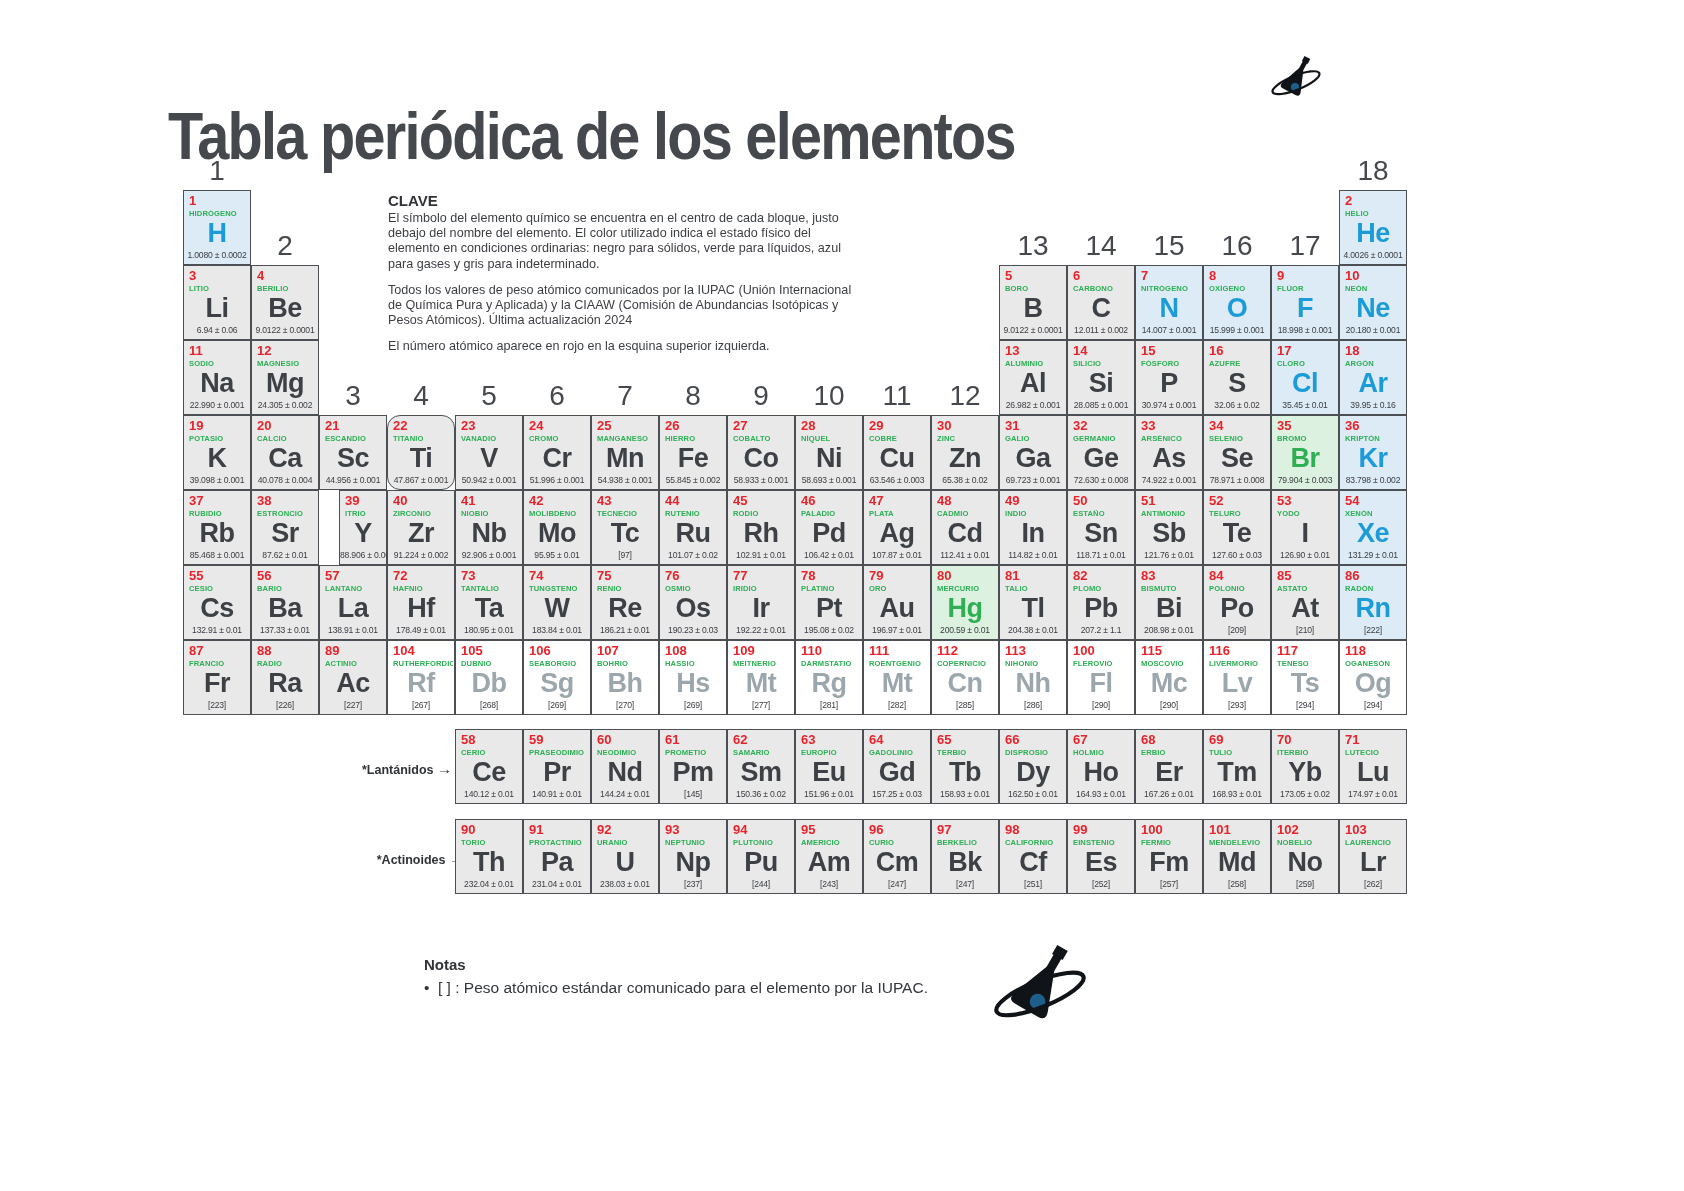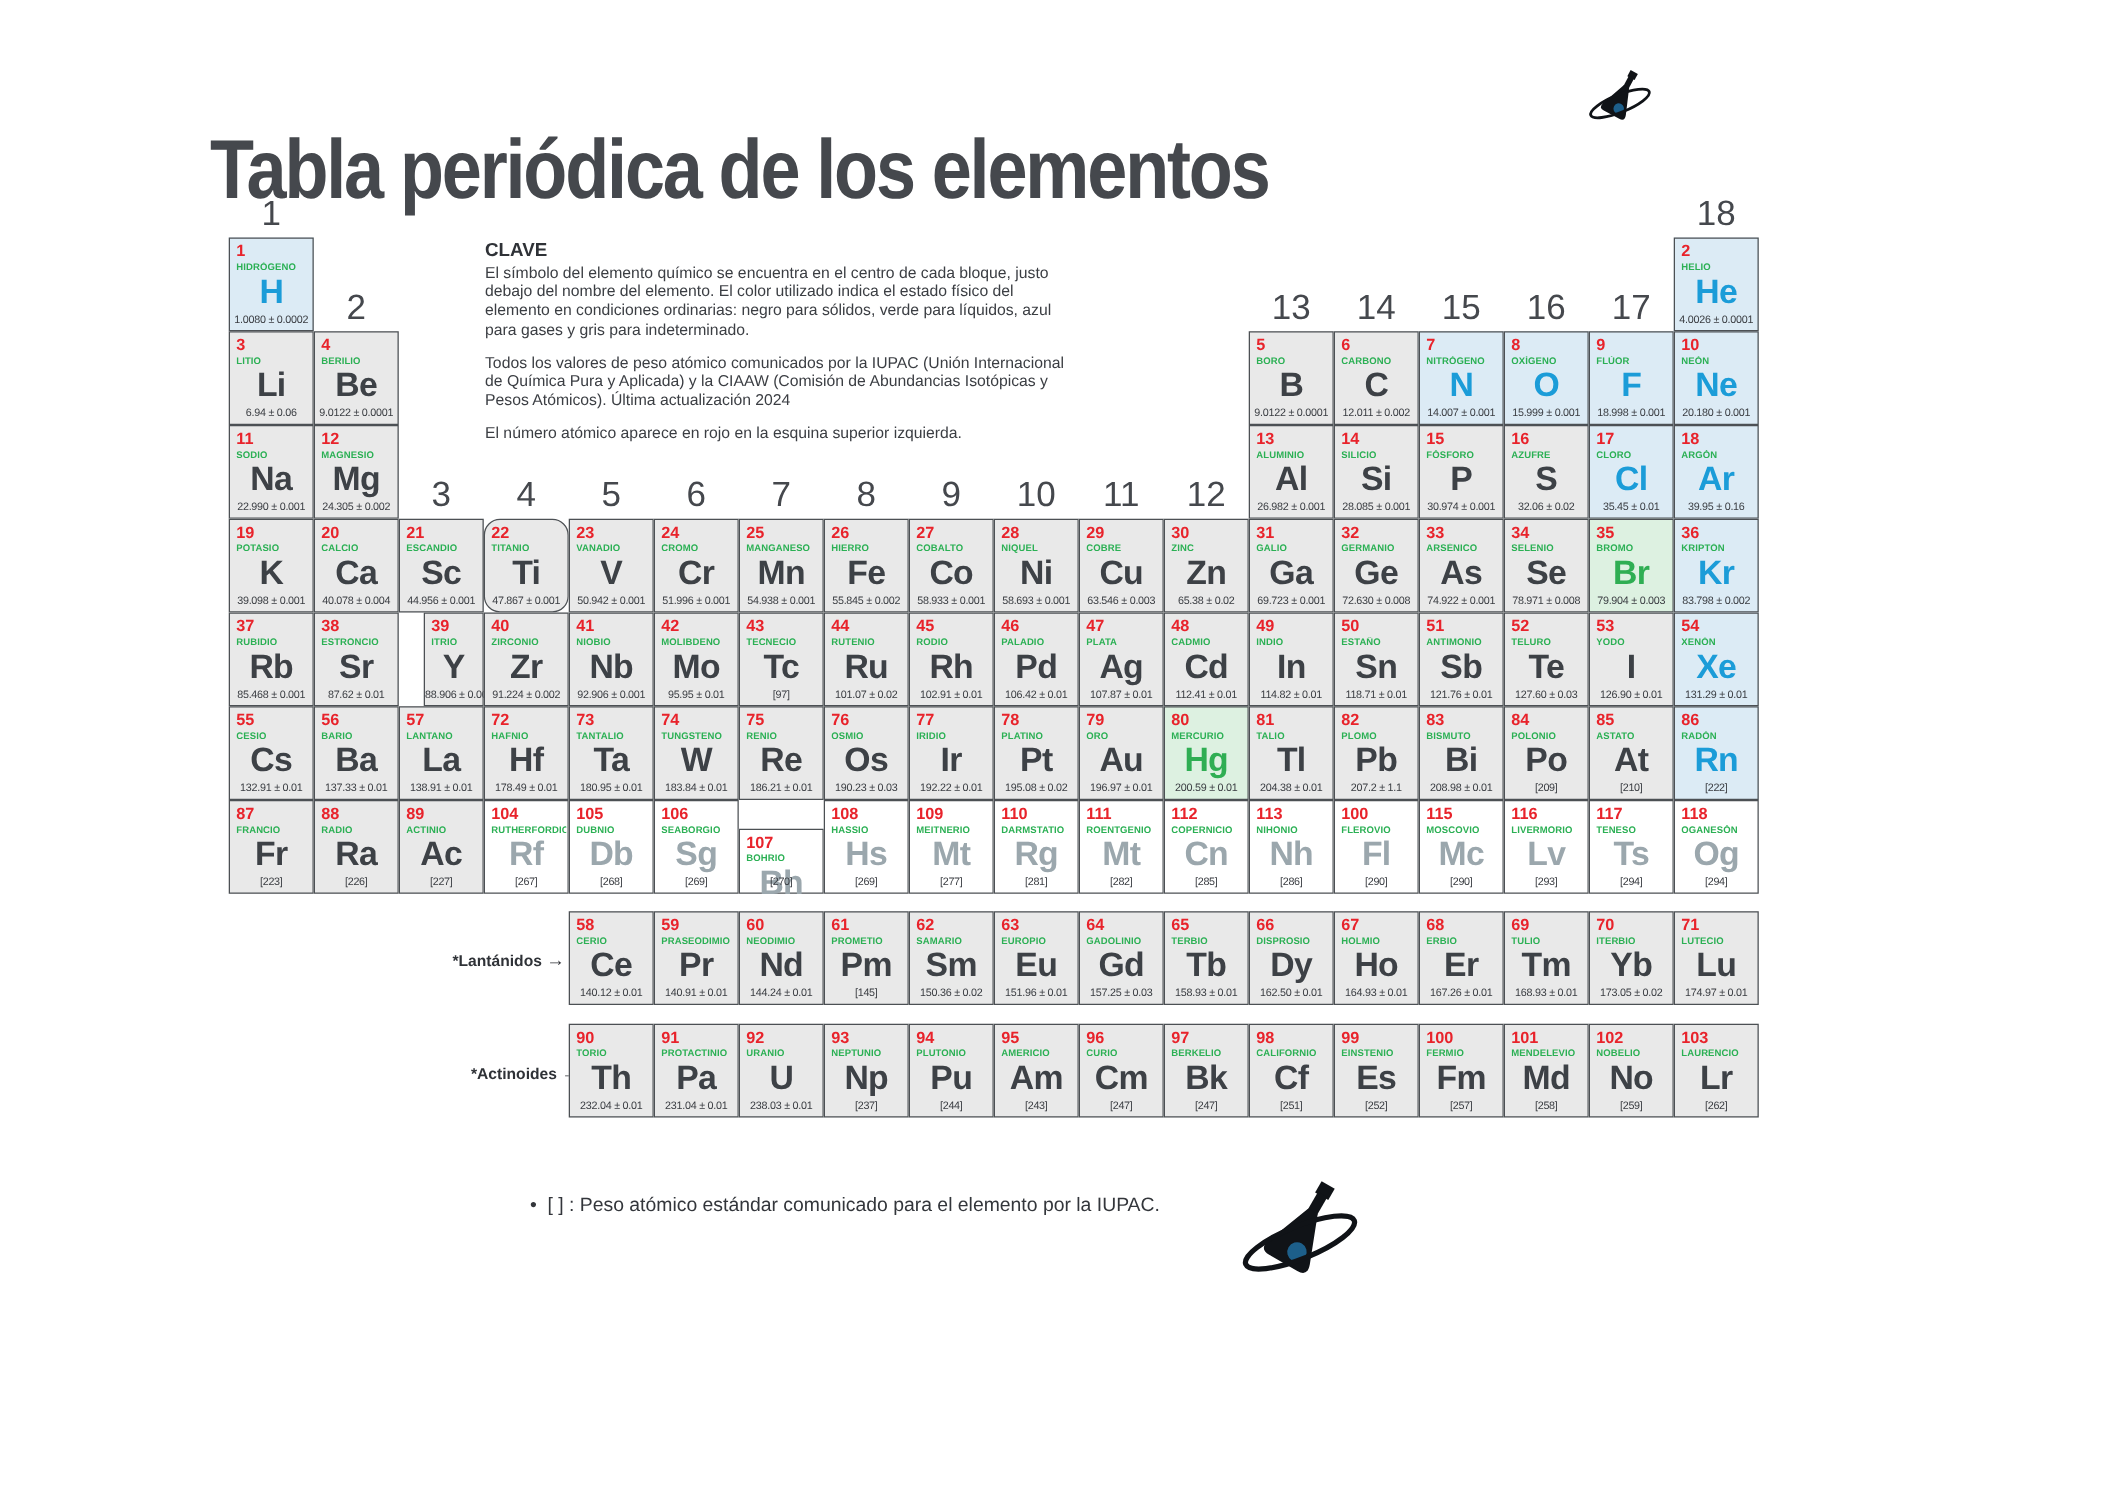--- a/index.html
+++ b/index.html
@@ -585,21 +585,21 @@
       <div class="ename">DUBNIO</div>
       <div class="sym">Db</div>
       <div class="wt">[268]</div>
     </div>
     <div class="cell unknown" style="grid-area: 7 / 6;">
       <div class="num">106</div>
       <div class="ename">SEABORGIO</div>
       <div class="sym">Sg</div>
       <div class="wt">[269]</div>
     </div>
-    <div class="cell unknown" style="grid-area: 7 / 7; margin-top: 23px;">
+    <div class="cell unknown" style="grid-area: 7 / 7;">
       <div class="num">107</div>
       <div class="ename">BOHRIO</div>
       <div class="sym">Bh</div>
       <div class="wt">[270]</div>
     </div>
     <div class="cell unknown" style="grid-area: 7 / 8;">
       <div class="num">108</div>
       <div class="ename">HASSIO</div>
       <div class="sym">Hs</div>
       <div class="wt">[269]</div>
@@ -842,20 +842,21 @@
     </div>
     <div class="cell solid">
       <div class="num">103</div>
       <div class="ename">LAURENCIO</div>
       <div class="sym">Lr</div>
       <div class="wt">[262]</div>
     </div>
   </div>
 
 <div class="notes">
+  <h3>Notas</h3>
   <div class="bullet-line">[ ] : Peso atómico estándar comunicado para el elemento por la IUPAC.</div>
 </div>
 
 <div class="bottom-flask">
   <svg viewBox="0 0 60 60" width="104" height="110">
     <g transform="rotate(30 30 30)">
       <rect x="26.5" y="4" width="7" height="6" fill="#101317"></rect>
       <rect x="27.5" y="9" width="5" height="10" fill="#101317"></rect>
       <path d="M27.5 18 L32.5 18 L41 40 Q43 45.5 37.5 45.5 L22.5 45.5 Q17 45.5 19 40 Z" fill="#101317"></path>
       <circle cx="33" cy="38" r="4.5" fill="#1d5f8a"></circle>

